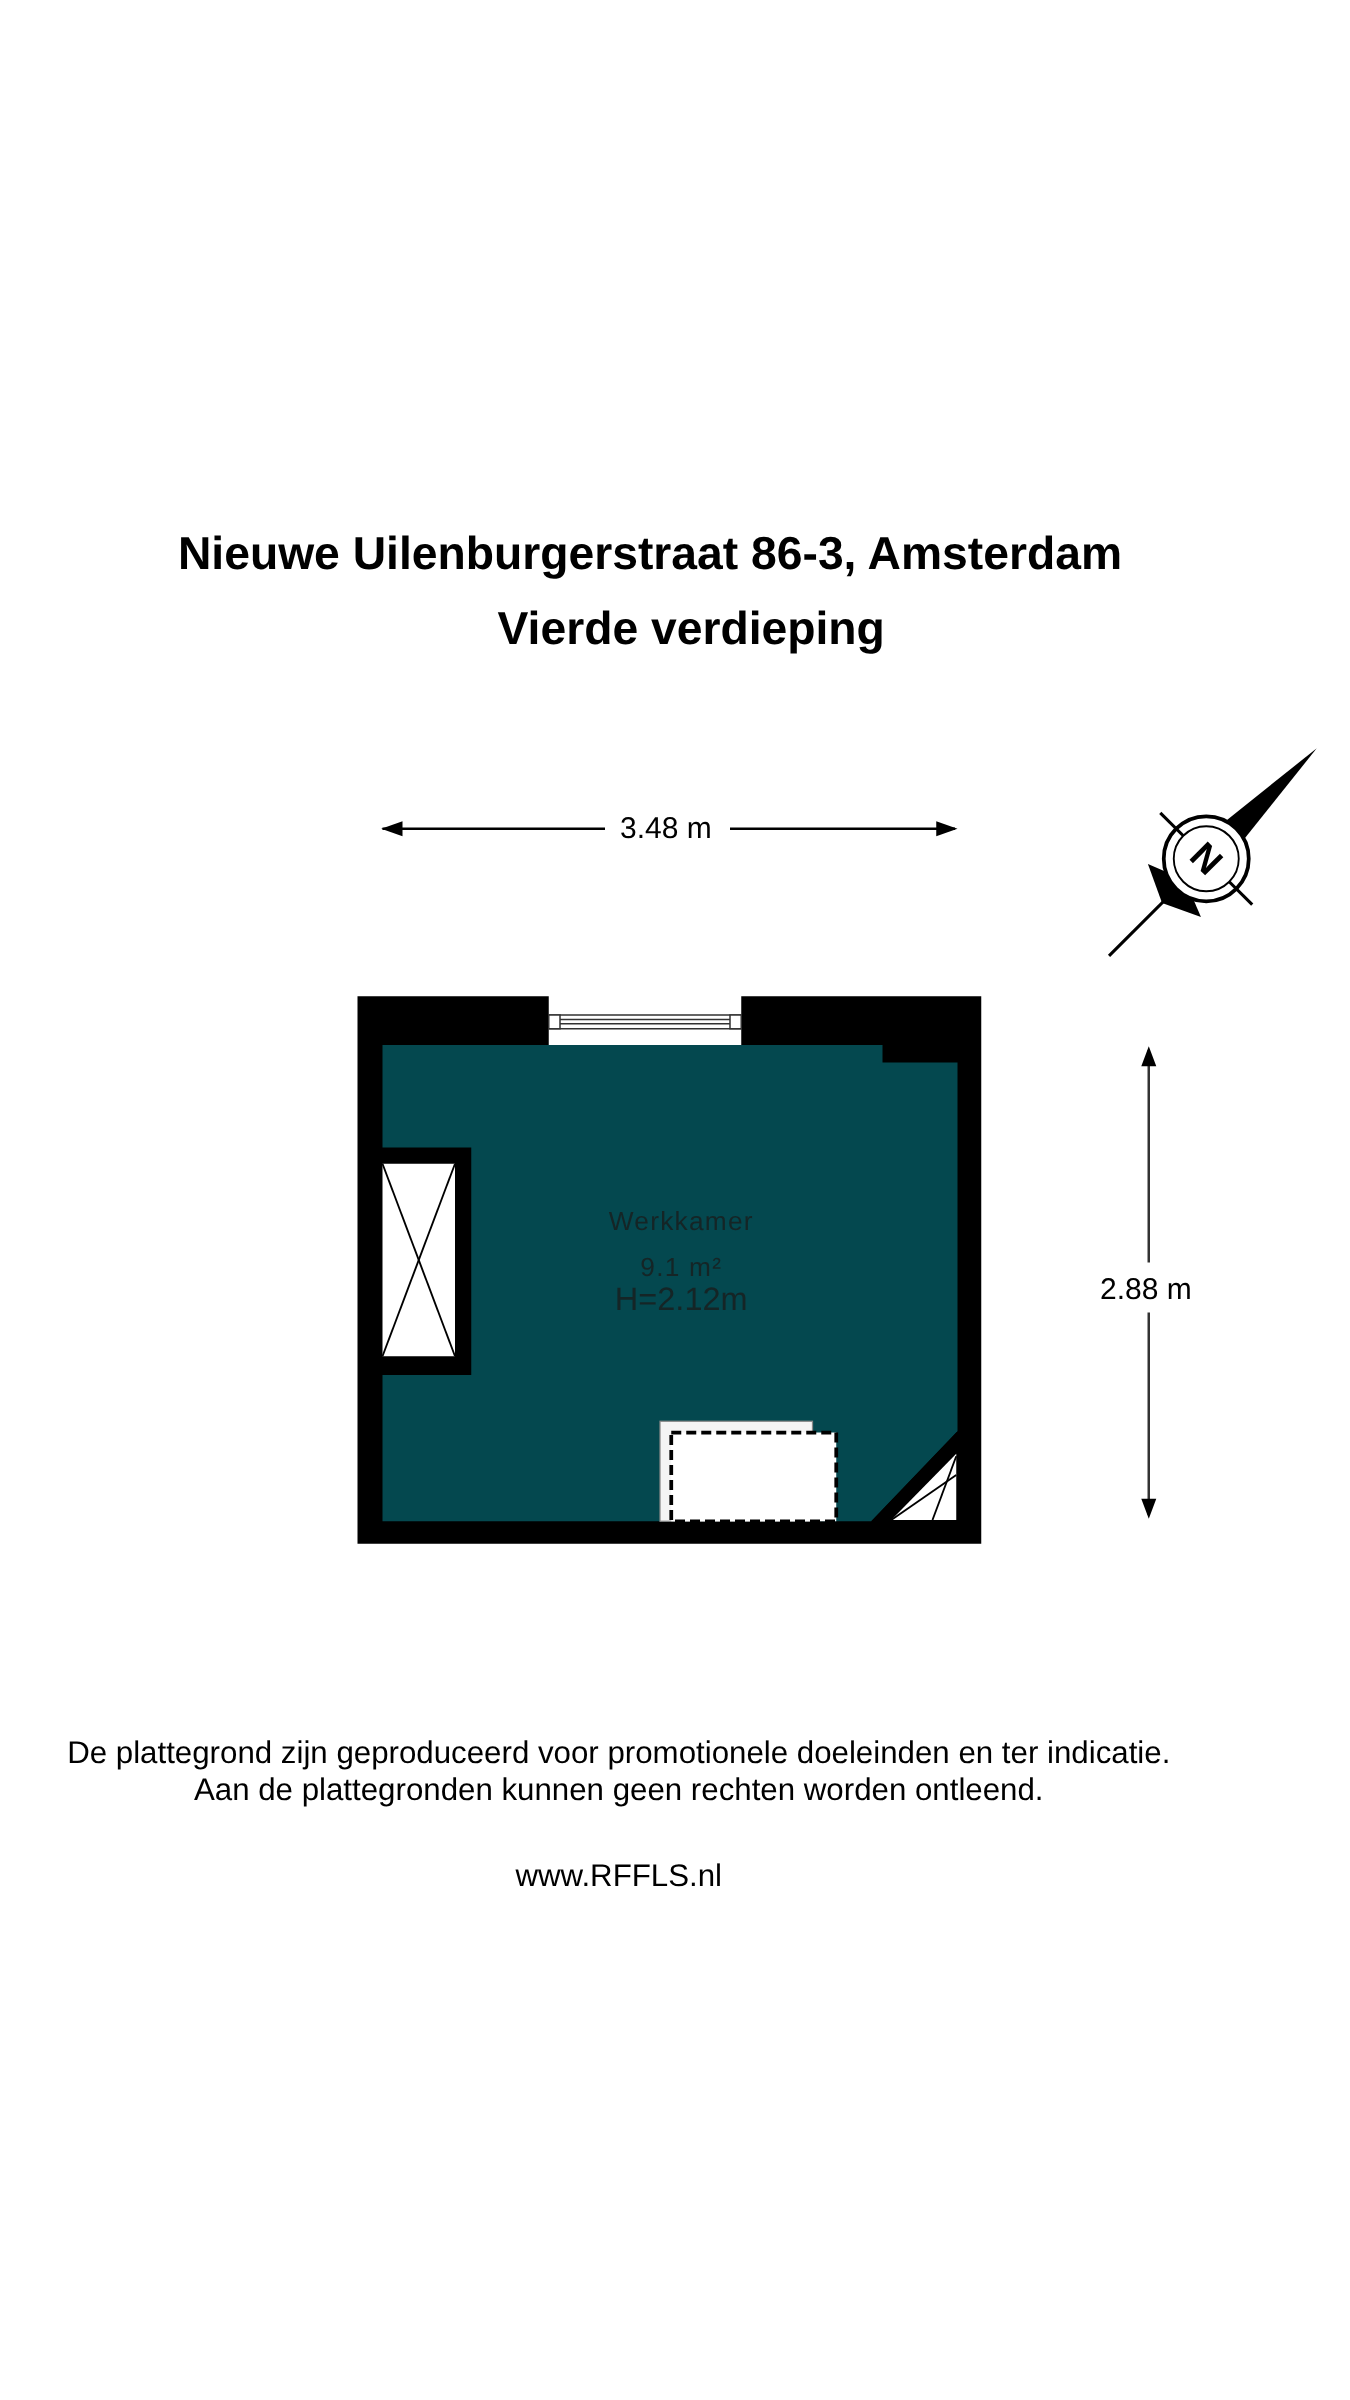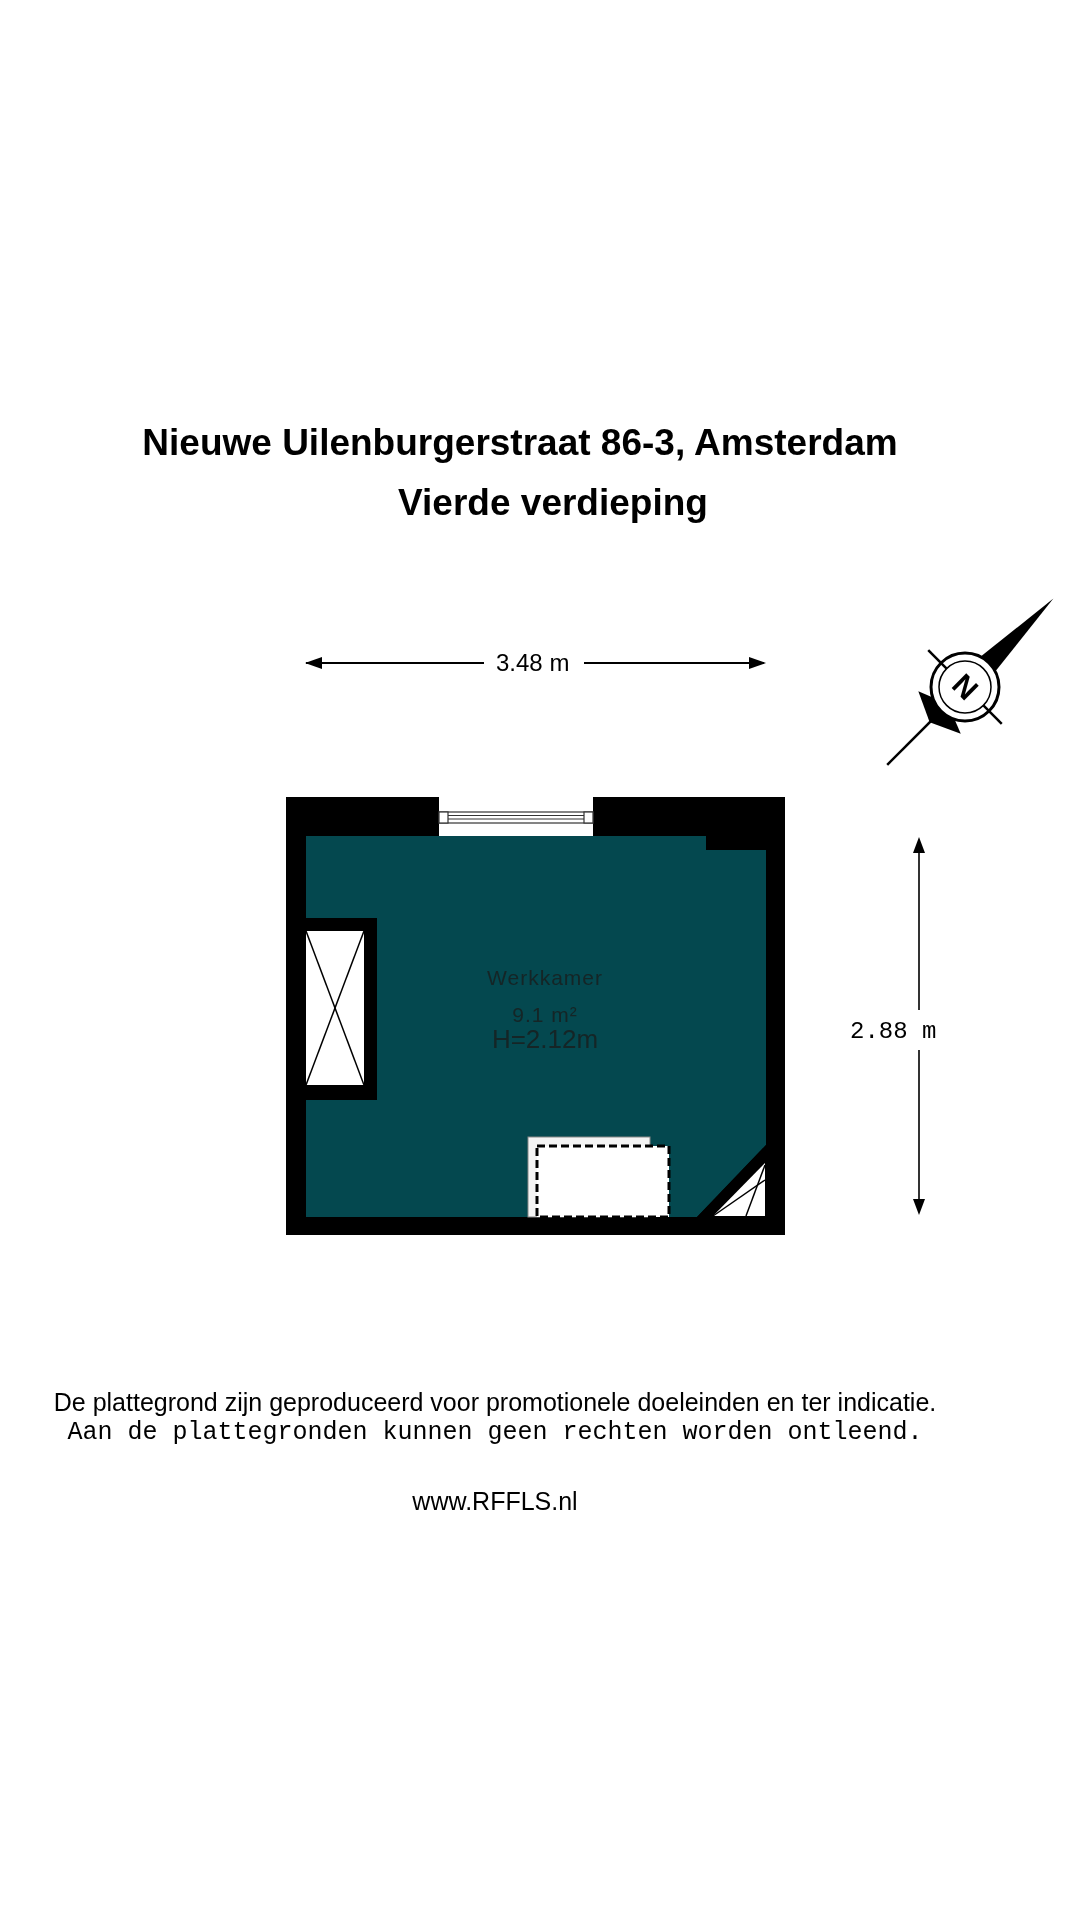--- a/index.html
+++ b/index.html
@@ -6,30 +6,30 @@
   body { width: 1080px; height: 1920px; position: relative; overflow: hidden;
          font-family: "Liberation Sans", sans-serif; color: #000; }
   .title { position: absolute; left: 0; width: 1040px; text-align: center;
            font-weight: bold; font-size: 37px; line-height: 40px; white-space: nowrap; }
   #title1 { top: 423px; }
   #title2 { top: 483px; margin-left: 33px; }
   svg.plan { position: absolute; left: 0; top: 0; width: 1080px; height: 1920px; }
   .dim-label { position: absolute; font-size: 24px; line-height: 28px; background: #fff;
                white-space: nowrap; }
   #dim-width { left: 490px; top: 649px; padding: 0 6px; }
-  #dim-height { left: 850px; top: 1014px; padding: 4px 0; font-family: Liberation Mono, monospace; }
+  #dim-height { left: 880px; top: 1014px; padding: 4px 0; }
   .room-label { position: absolute; left: 445px; width: 200px; text-align: center;
                 color: #152526; font-size: 21px; line-height: 25px; letter-spacing: 1px; }
   #room-name { top: 965px; }
   #room-area { top: 1002px; }
   #room-height { top: 1027px; font-size: 26px; letter-spacing: 0; }
   .footer { position: absolute; left: 0; width: 990px; text-align: center;
             font-size: 25px; line-height: 29px; white-space: nowrap; }
   #footer1 { top: 1388px; }
-  #footer2 { top: 1418px; font-family: Liberation Mono, monospace; }
+  #footer2 { top: 1418px; }
   #footer3 { top: 1487px; }
 </style>
 </head>
 <body>
 
 <div class="title" id="title1">Nieuwe Uilenburgerstraat 86-3, Amsterdam</div>
 <div class="title" id="title2">Vierde verdieping</div>
 
 <svg class="plan" viewBox="0 0 1080 1920" xmlns="http://www.w3.org/2000/svg">
   <defs>

